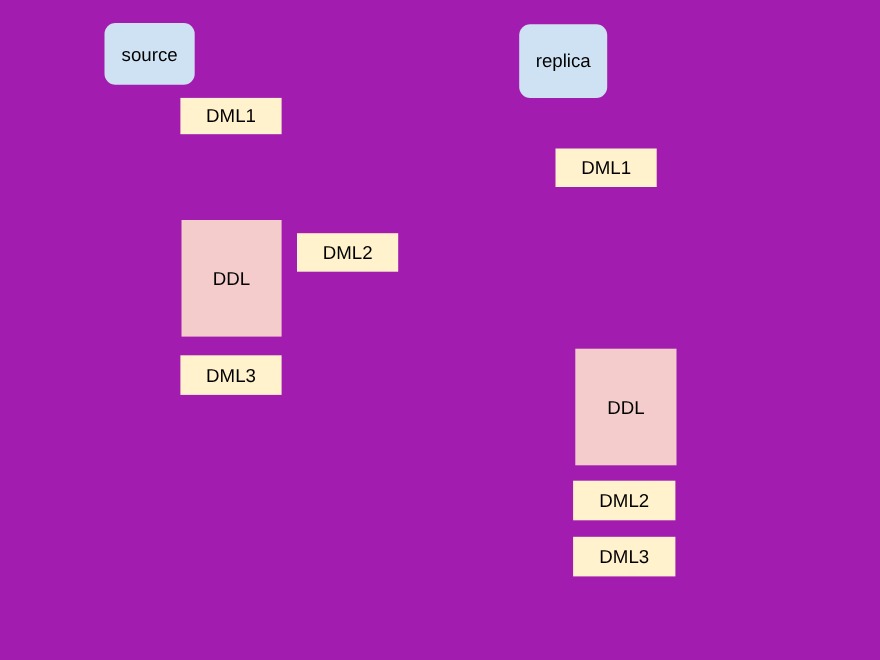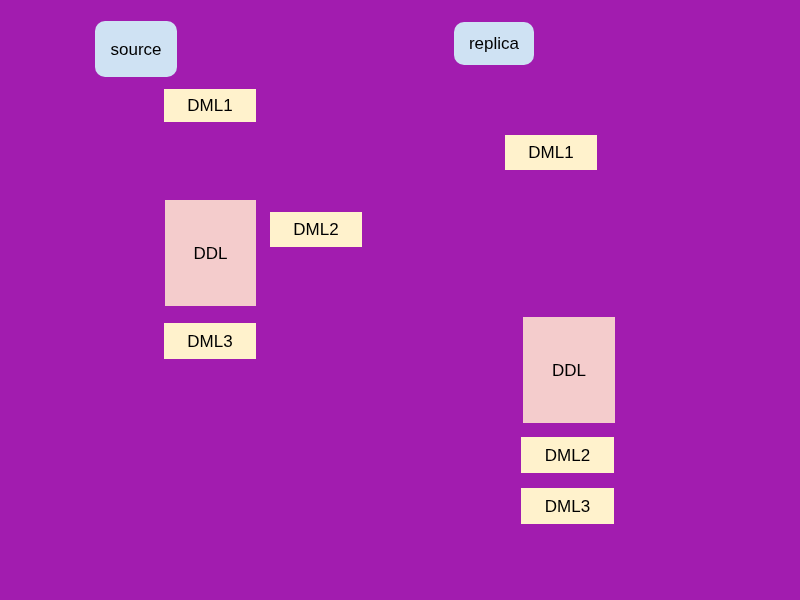--- a/index.html
+++ b/index.html
@@ -38,21 +38,21 @@
   }
 
   
   .pos-src-actor { left: 95px;  top: 21px;  width: 82px; height: 56px; }
   .pos-src-dml1  { left: 164px; top: 89px;  width: 92px; height: 33px; }
   .pos-src-ddl   { left: 165px; top: 200px; width: 91px; height: 106px; }
   .pos-src-dml2  { left: 270px; top: 212px; width: 92px; height: 35px; }
   .pos-src-dml3  { left: 164px; top: 323px; width: 92px; height: 36px; }
 
   
-  .pos-rep-actor { left: 454px; top: 22px;  width: 80px; height: 43px; }
+  .pos-rep-actor { left: 472px; top: 22px;  width: 80px; height: 67px; }
   .pos-rep-dml1  { left: 505px; top: 135px; width: 92px; height: 35px; }
   .pos-rep-ddl   { left: 523px; top: 317px; width: 92px; height: 106px; }
   .pos-rep-dml2  { left: 521px; top: 437px; width: 93px; height: 36px; }
   .pos-rep-dml3  { left: 521px; top: 488px; width: 93px; height: 36px; }
 </style>
 </head>
 <body>
 
 <div class="canvas">
 

